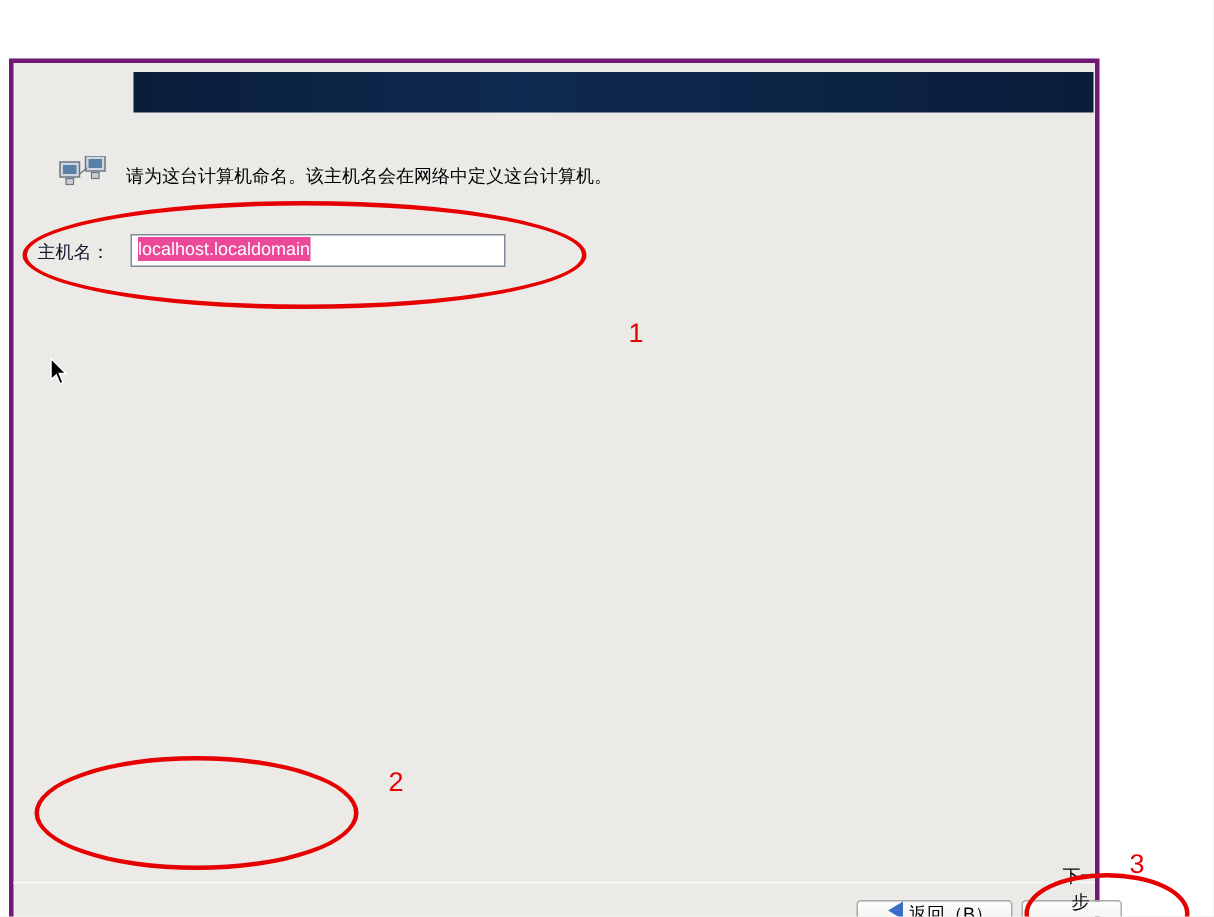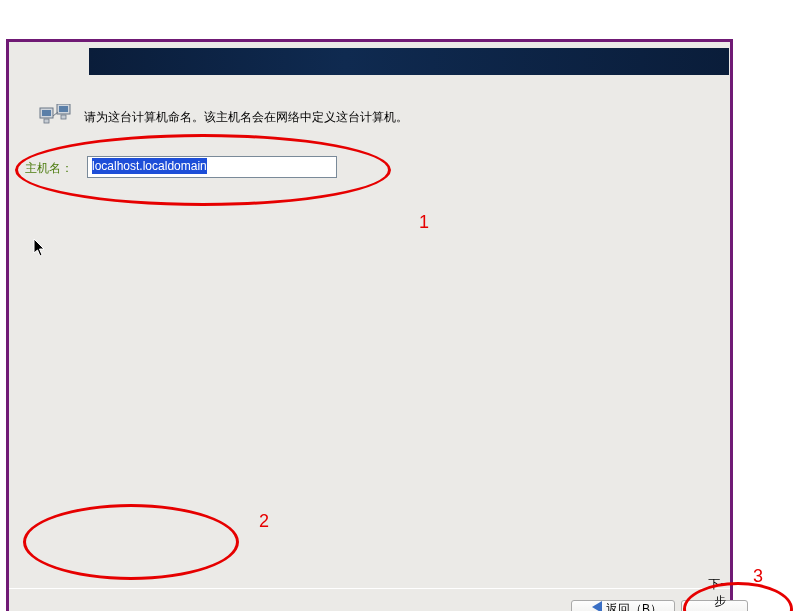--- a/index.html
+++ b/index.html
@@ -49,35 +49,35 @@
       left: 75px;
       top: 67px;
       color: #000;
       font-size: 12px;
     }
     .hostname-label {
       position: absolute;
       left: 16px;
       top: 118px;
       font-size: 12px;
-      color: #4d7c0f;
+      color: #0f172a;
     }
     .hostname-input {
       position: absolute;
       left: 78px;
       top: 114px;
       width: 250px;
       height: 22px;
       border: 1px solid #7a8a99;
       background: #fff;
       padding: 2px 4px;
       font-size: 12px;
     }
     .hostname-input .selected {
-      background: #1d4ed8;
+      background: #ec4899;
       color: #fff;
       padding: 1px 0;
     }
     .config-button {
       position: absolute;
       left: 15px;
       top: 506px;
       height: 24px;
       padding: 0 8px;
       border: 1px solid #aaa;

